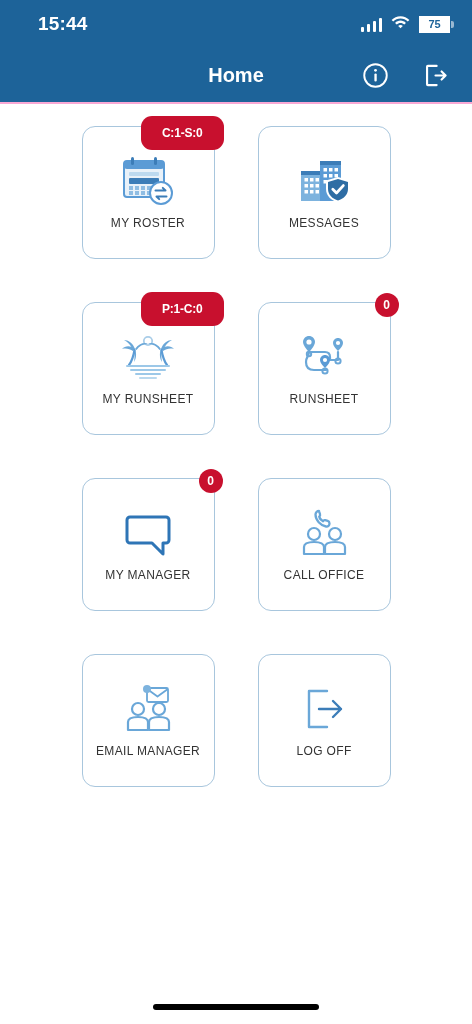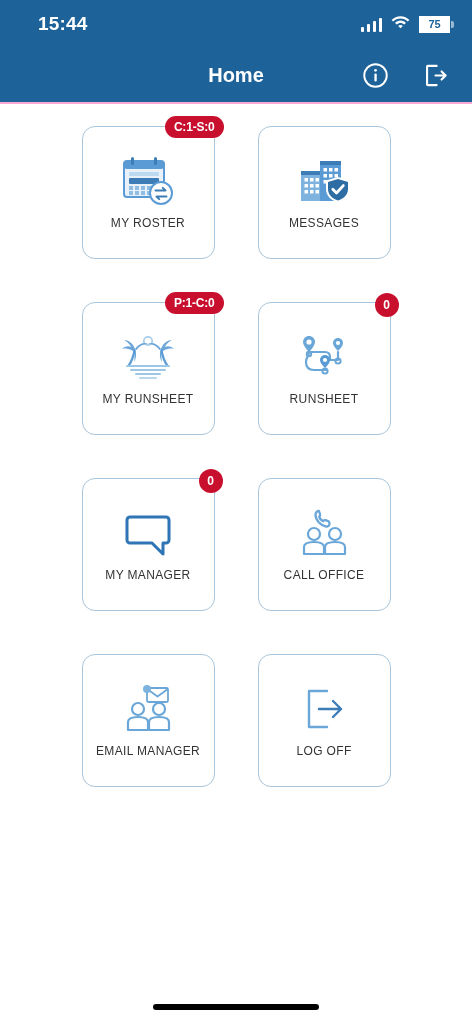--- a/index.html
+++ b/index.html
@@ -168,22 +168,22 @@
     background: #c8102e;
     color: #ffffff;
     font-size: 12px;
     font-weight: bold;
     line-height: 1;
     display: flex;
     align-items: center;
     justify-content: center;
   }
   .badge.pill {
-    height: 22px;
-    padding: 0 9px;
+    height: 34px;
+    padding: 0 21px;
     border-radius: 11px;
     letter-spacing: -0.2px;
   }
   .badge.dot {
     width: 24px;
     height: 24px;
     border-radius: 50%;
     top: -10px;
     right: -9px;
   }

